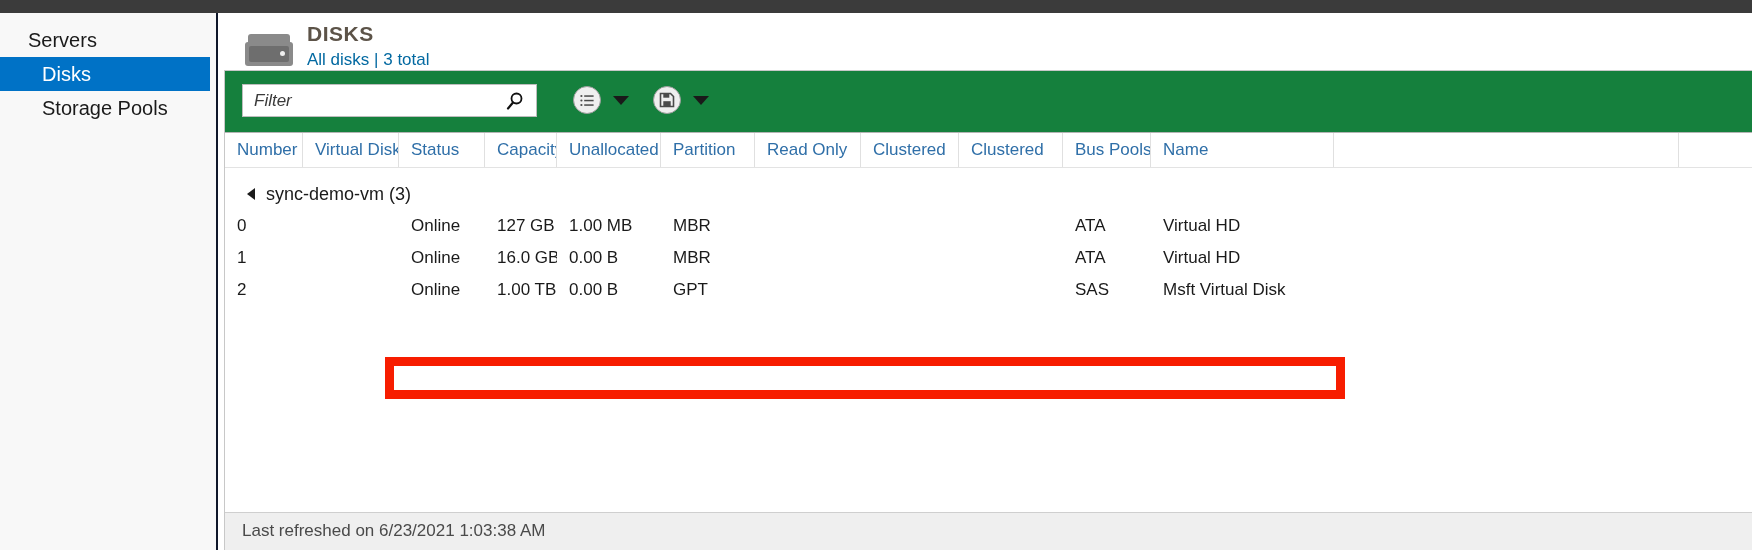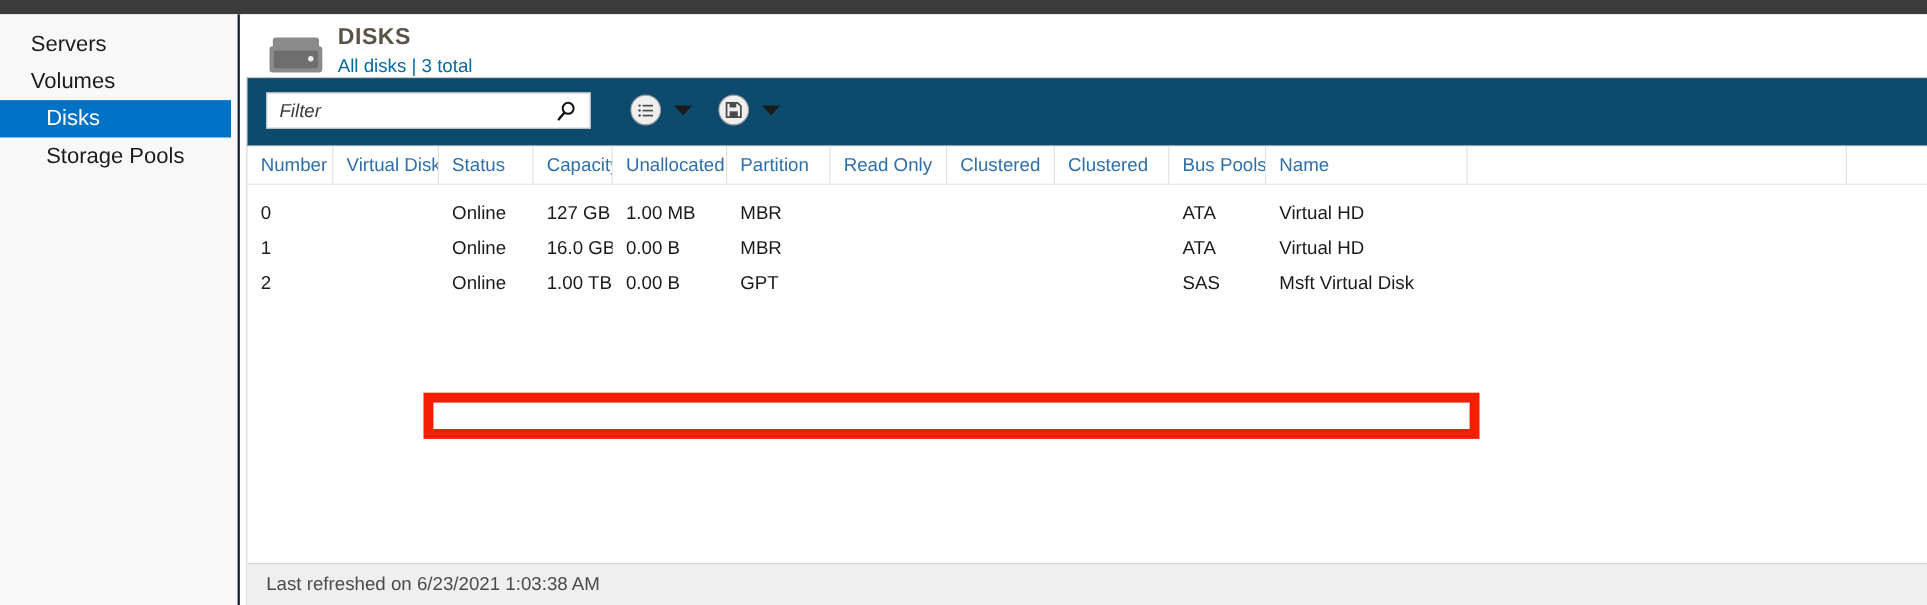--- a/index.html
+++ b/index.html
@@ -140,21 +140,21 @@
     border-top: 1px solid #c8c8c8;
     border-left: 1px solid #c8c8c8;
     background: #ffffff;
   }
 
   .toolbar {
     position: absolute;
     top: 0; left: 0;
     width: 1527px;
     height: 62px;
-    background: #0c4a6e;
+    background: #15803d;
     border-bottom: 1px solid #b4b4b4;
     box-sizing: border-box;
   }
 
   .filter-box {
     position: absolute;
     left: 17px;
     top: 13px;
     width: 295px;
     height: 33px;
@@ -342,23 +342,20 @@
 
   <div class="top-chrome"></div>
 
   <div class="nav-pane">
     <div class="nav-spacer-10"></div>
 
     <div class="nav-item">
       <span>Servers</span>
     </div>
 
-    <div class="nav-item">
-      <span>Volumes</span>
-    </div>
 
     <div class="nav-item indent selected">
       <span>Disks</span>
     </div>
 
     <div class="nav-item indent">
       <span>Storage Pools</span>
     </div>
   </div>
 
@@ -433,20 +430,24 @@
           <div class="hcell c-ro">Read Only</div>
           <div class="hcell c-clust">Clustered</div>
           <div class="hcell c-subsys">Clustered</div>
           <div class="hcell c-bus">Bus Pools</div>
           <div class="hcell c-name">Name</div>
           <div class="hcell c-pad"></div>
         </div>
 
         <div style="height:10px"></div>
 
+        <div class="group-row">
+          <span class="tri-collapse"></span>
+          <span>sync-demo-vm (3)</span>
+        </div>
 
         <div class="data-row">
           <div class="cell c-number">0</div>
           <div class="cell c-vdisk"></div>
           <div class="cell c-status">Online</div>
           <div class="cell c-cap">127 GB</div>
           <div class="cell c-unalloc">1.00 MB</div>
           <div class="cell c-part">MBR</div>
           <div class="cell c-ro"></div>
           <div class="cell c-clust"></div>

